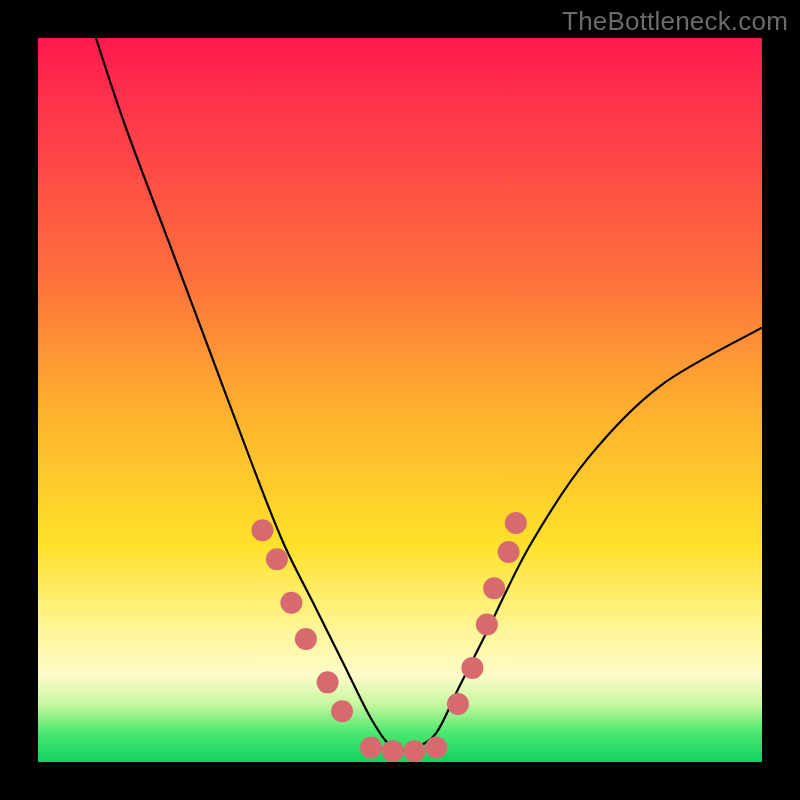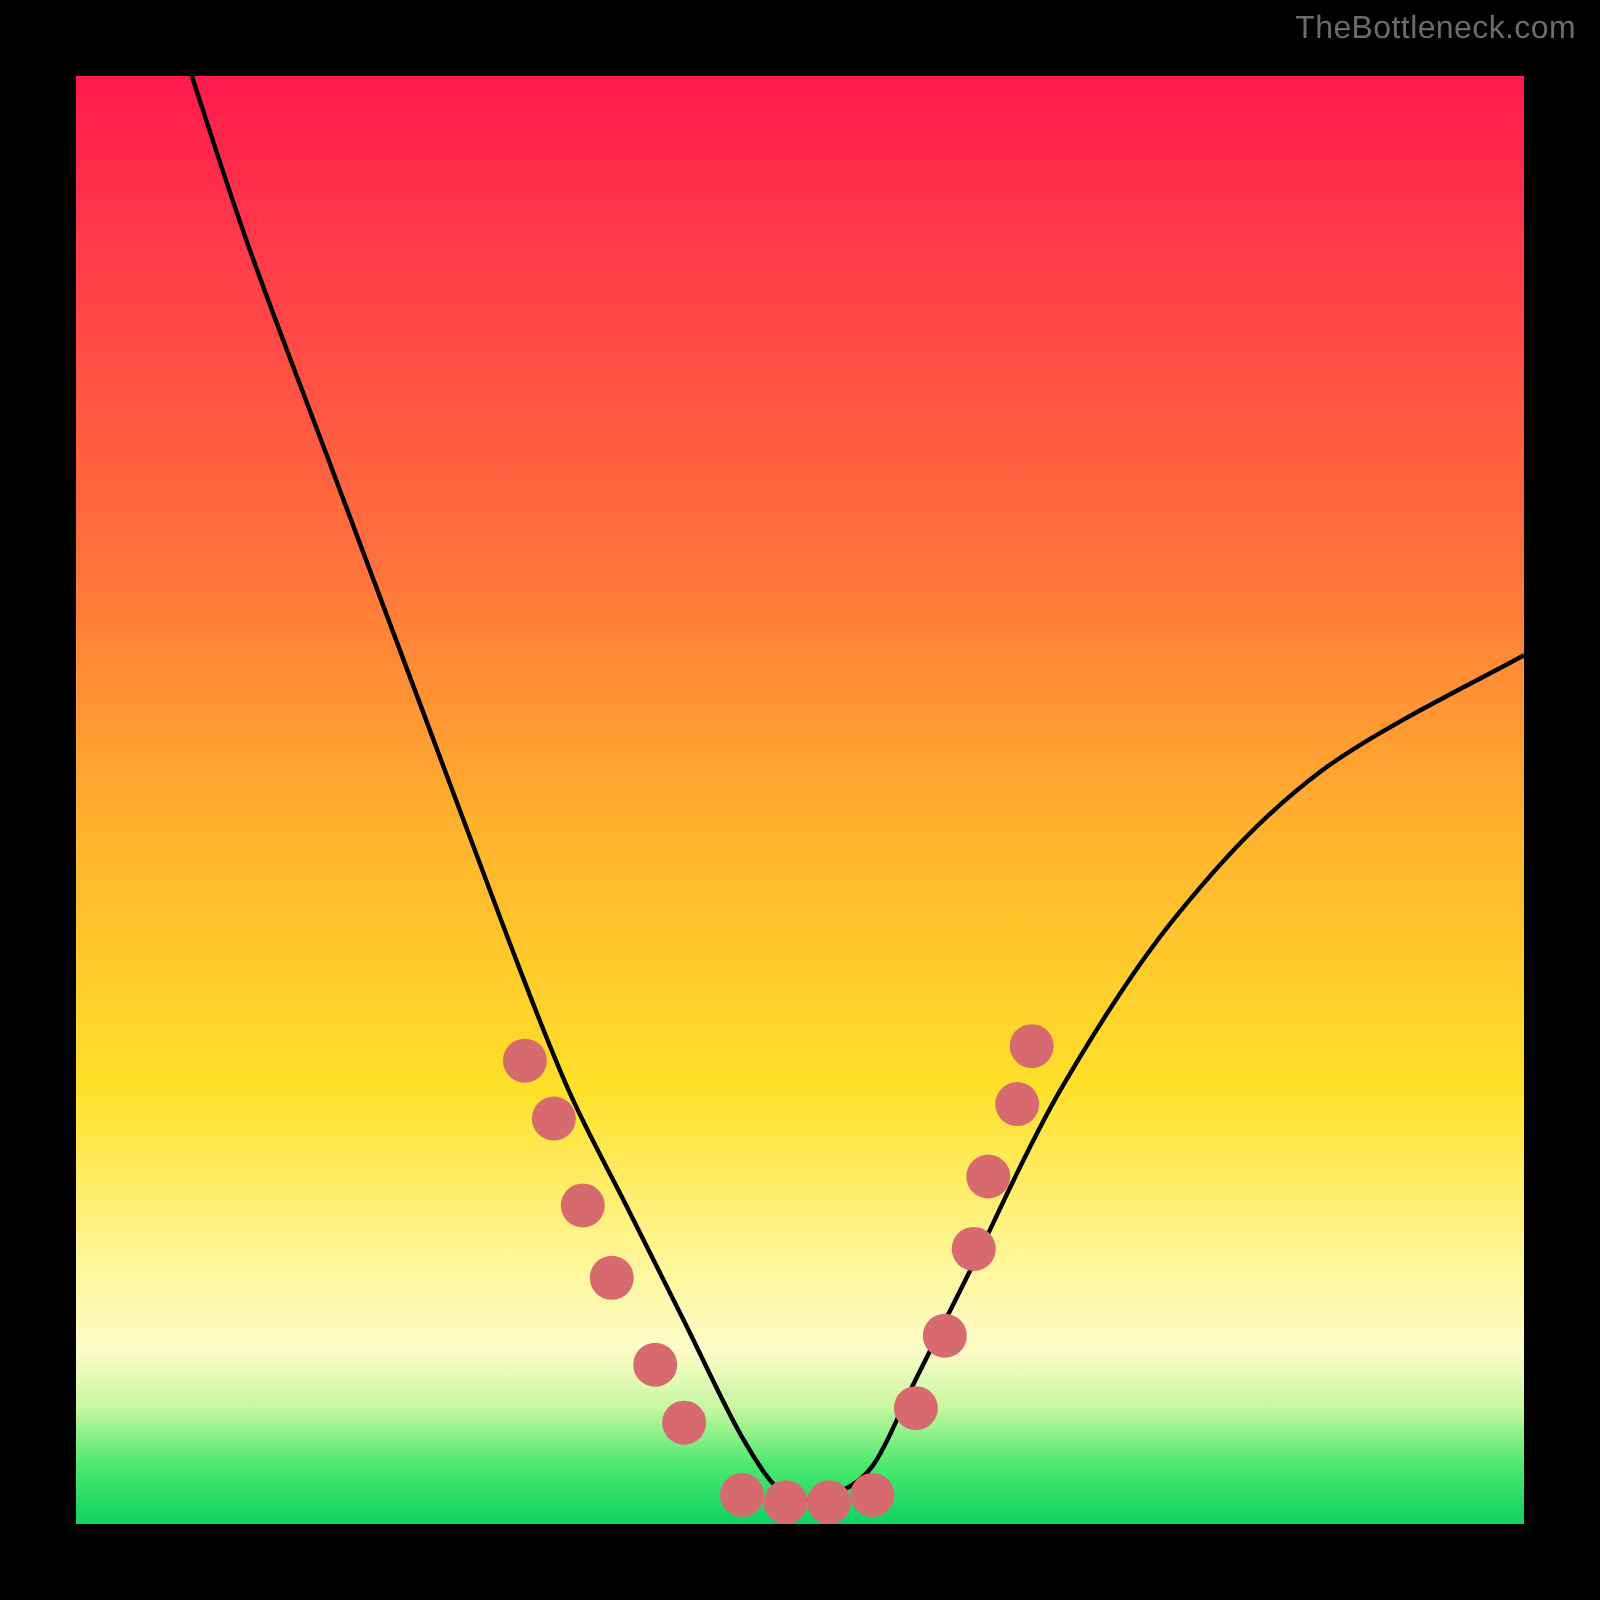--- a/index.html
+++ b/index.html
@@ -36,21 +36,21 @@
       #c6f7a0 92%,
       #4ae86e 96%,
       #10d261 100%
     );
   }
   .watermark {
     position: absolute;
     top: 6px;
     right: 12px;
     color: #6b6b6b;
-    font-size: 16px;
+    font-size: 26px;
     letter-spacing: 0.2px;
     font-weight: 500;
     user-select: none;
   }
   svg.curve {
     position: absolute;
     left: 0;
     top: 0;
     width: 724px;
     height: 724px;

